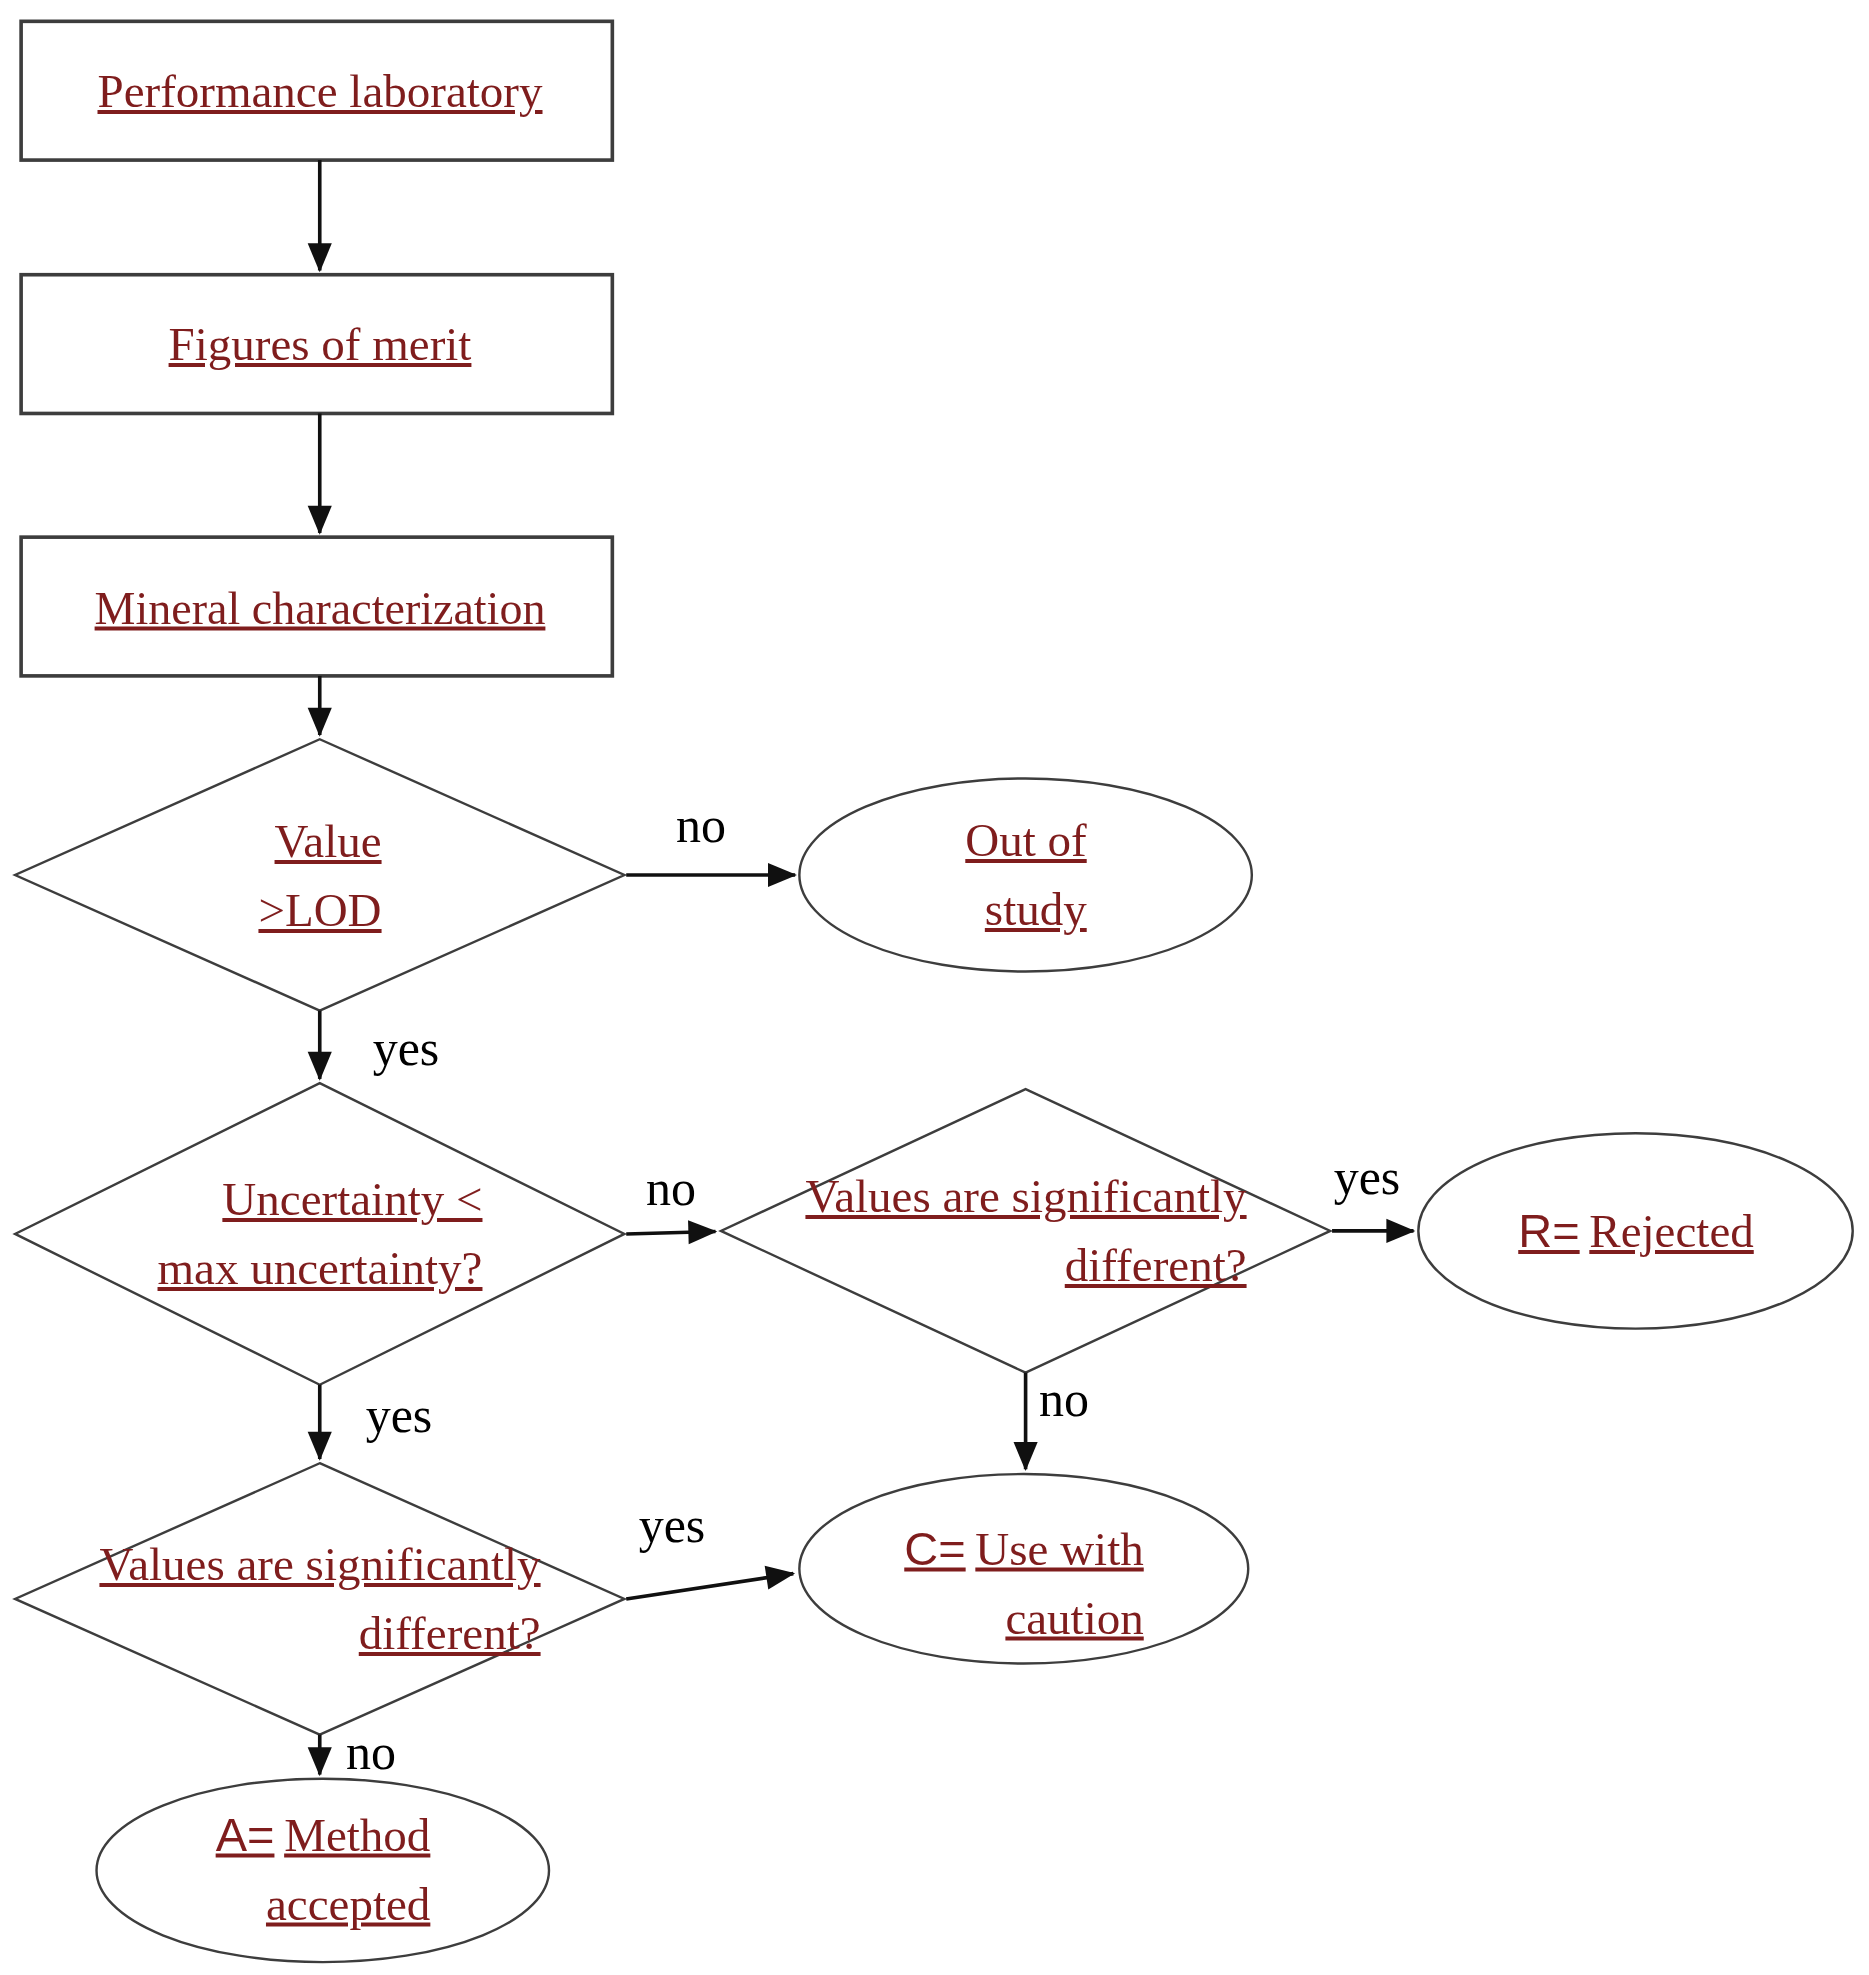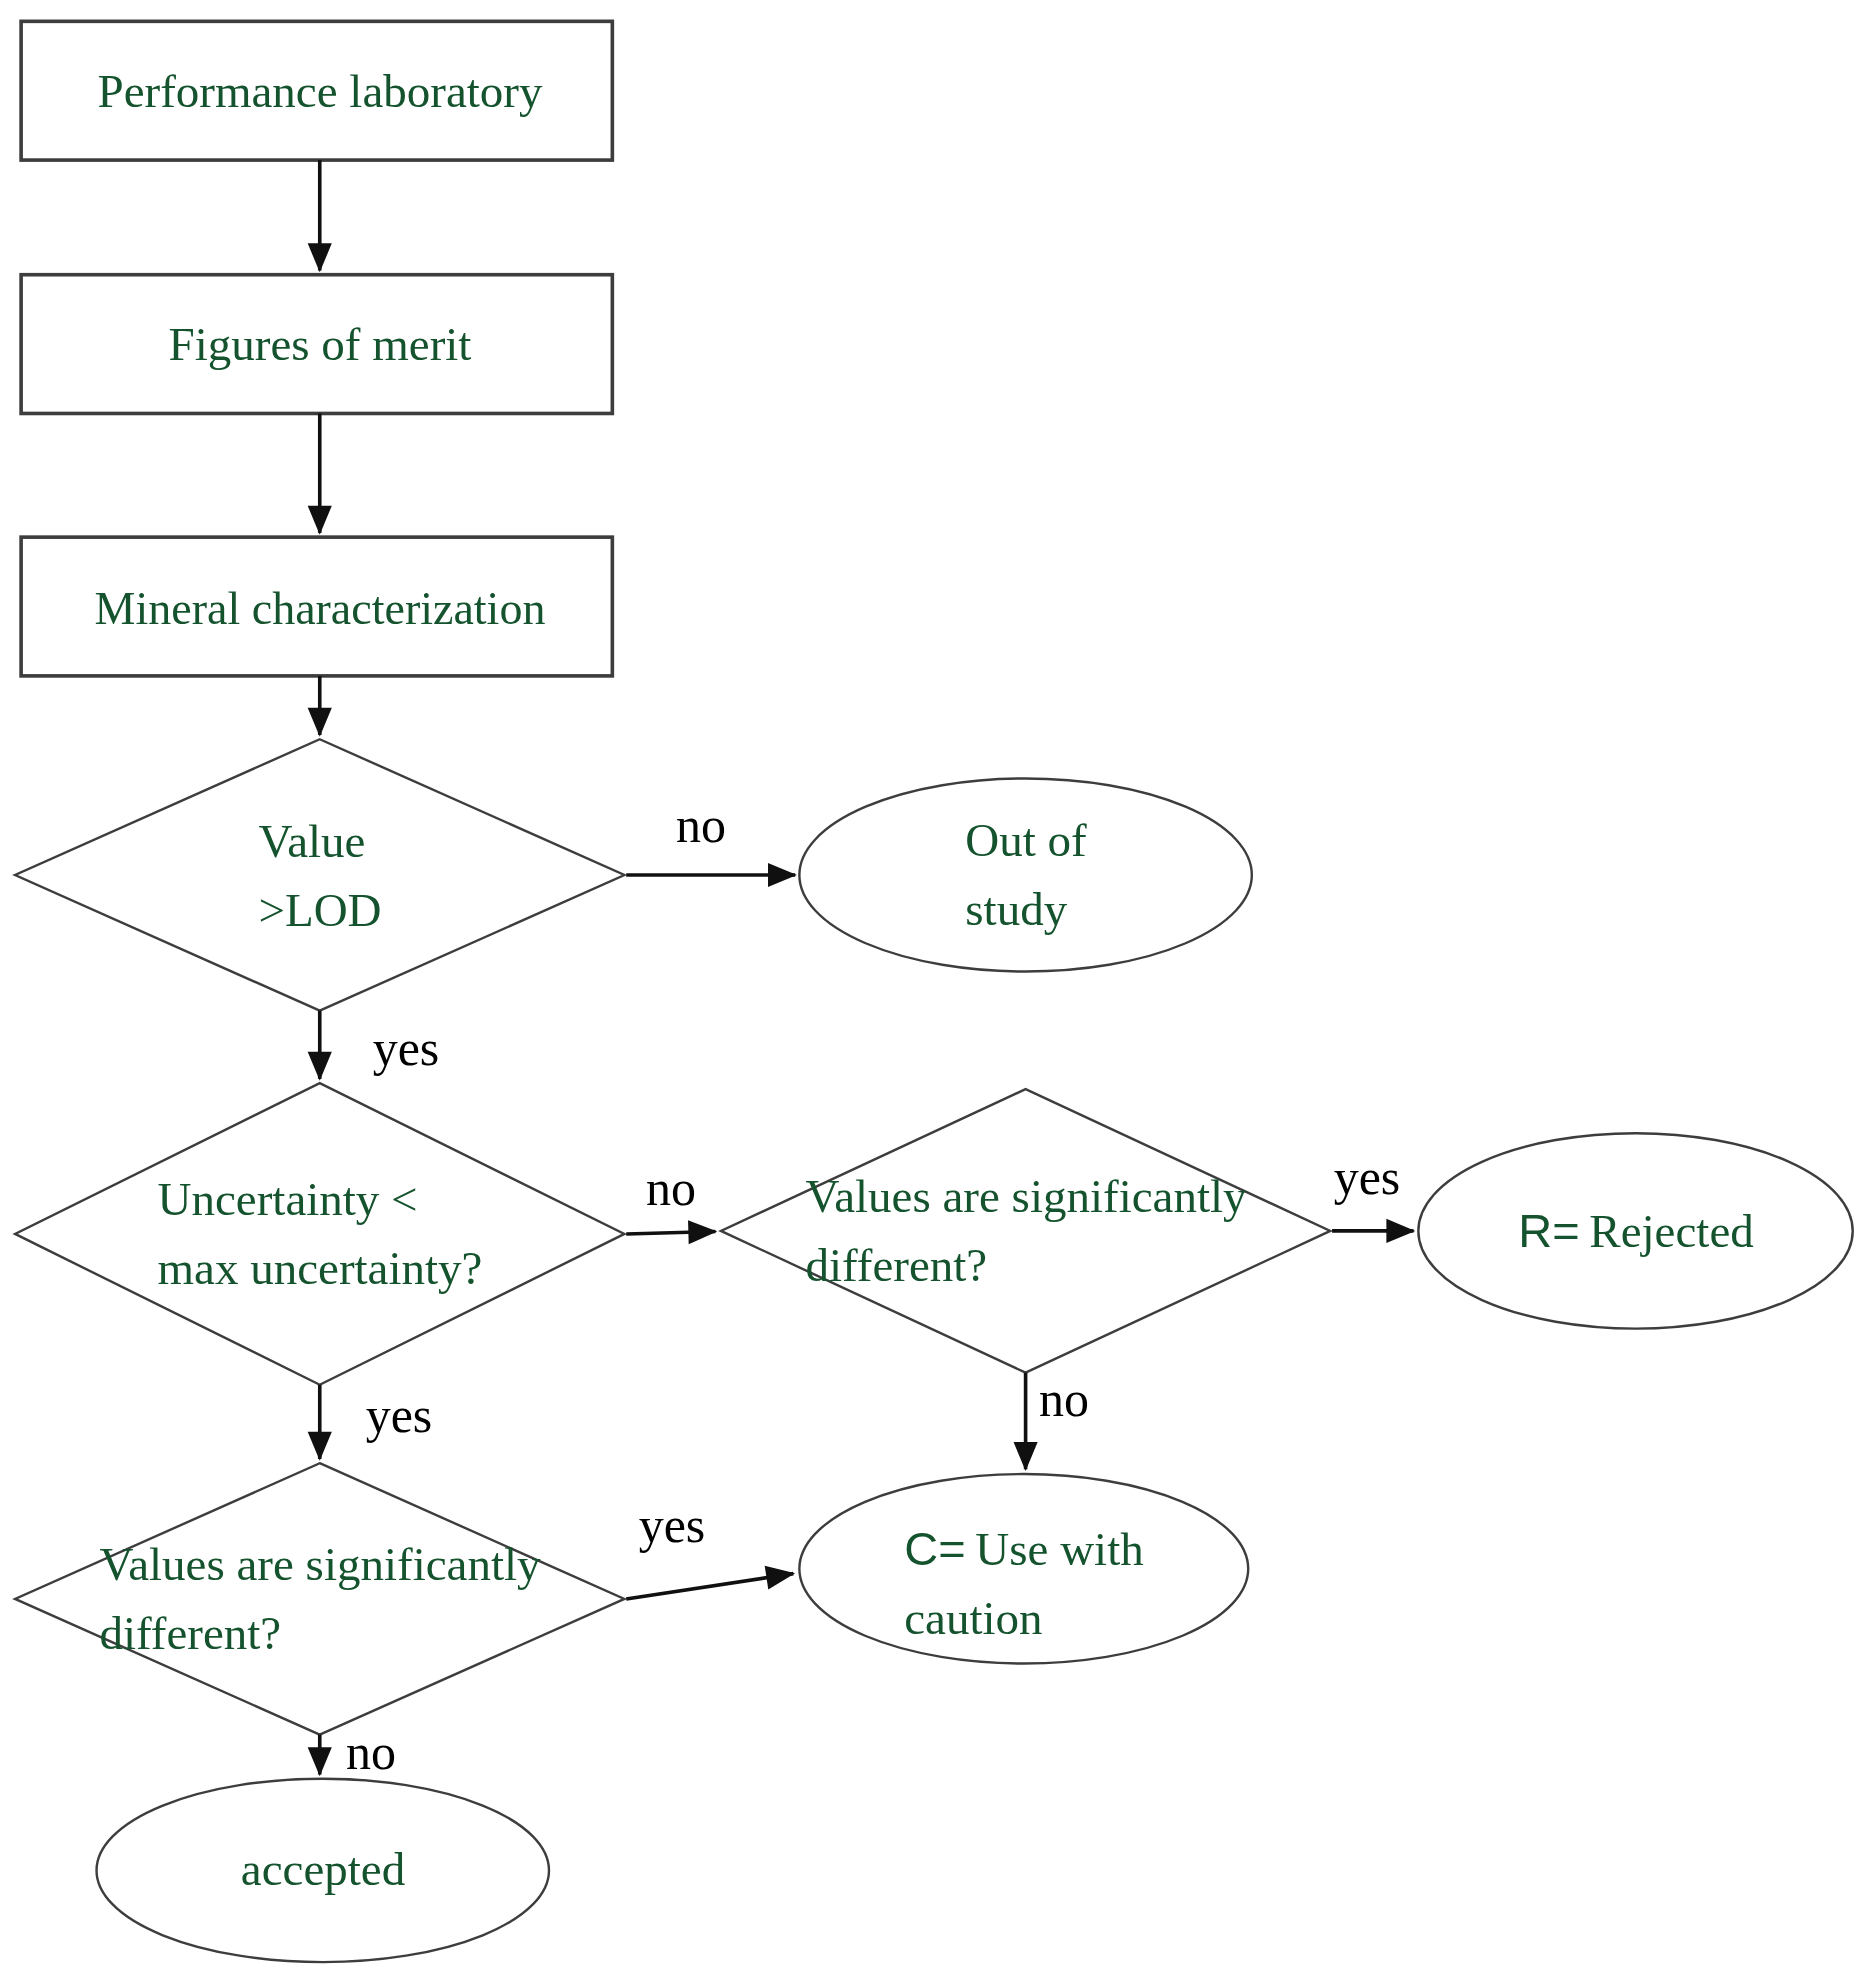--- a/index.html
+++ b/index.html
@@ -9,25 +9,26 @@
     height:1975px;
     background:#ffffff;
     font-family:"Liberation Serif", serif;
     color:#000;
     overflow:hidden;
   }
   .shape-layer{position:absolute;left:0;top:0;}
   .node-label{
     position:absolute;
     transform:translate(-50%,-50%);
-    text-align:left;
+    text-align:right;
     font-size:47px;
     line-height:69px;
     white-space:nowrap;
-    color:#14532d;
+    color:#7f1d1d;
+    text-decoration:underline;
   }
   .box-label{line-height:60px;}
   .mineral-title{font-size:46px;line-height:57px;}
   .mineral-sub{font-size:34px;line-height:48px;letter-spacing:-0.6px;}
   .edge-label{
     position:absolute;
     transform:translate(-50%,-50%);
     font-size:50px;
     line-height:42px;
     white-space:nowrap;
@@ -117,20 +118,21 @@
   <div class="node-label" style="left:1636px;top:1231px;">
     <div><span class="prefix">R=</span><span>Rejected</span></div>
   </div>
 
   <div class="node-label" style="left:1024px;top:1567px;margin-top:16px;">
     <div><span class="prefix">C=</span><span>Use with</span></div>
     <div>caution</div>
   </div>
 
   <div class="node-label" style="left:323px;top:1869px;">
+    <div><span class="prefix">A=</span><span>Method</span></div>
     <div>accepted</div>
   </div>
 
   <div class="edge-label" style="left:701px;top:825px;">no</div>
   <div class="edge-label" style="left:406px;top:1048px;">yes</div>
   <div class="edge-label" style="left:671px;top:1188px;">no</div>
   <div class="edge-label" style="left:399px;top:1415px;">yes</div>
   <div class="edge-label" style="left:1367px;top:1177px;">yes</div>
   <div class="edge-label" style="left:1064px;top:1399px;">no</div>
   <div class="edge-label" style="left:672px;top:1525px;">yes</div>

